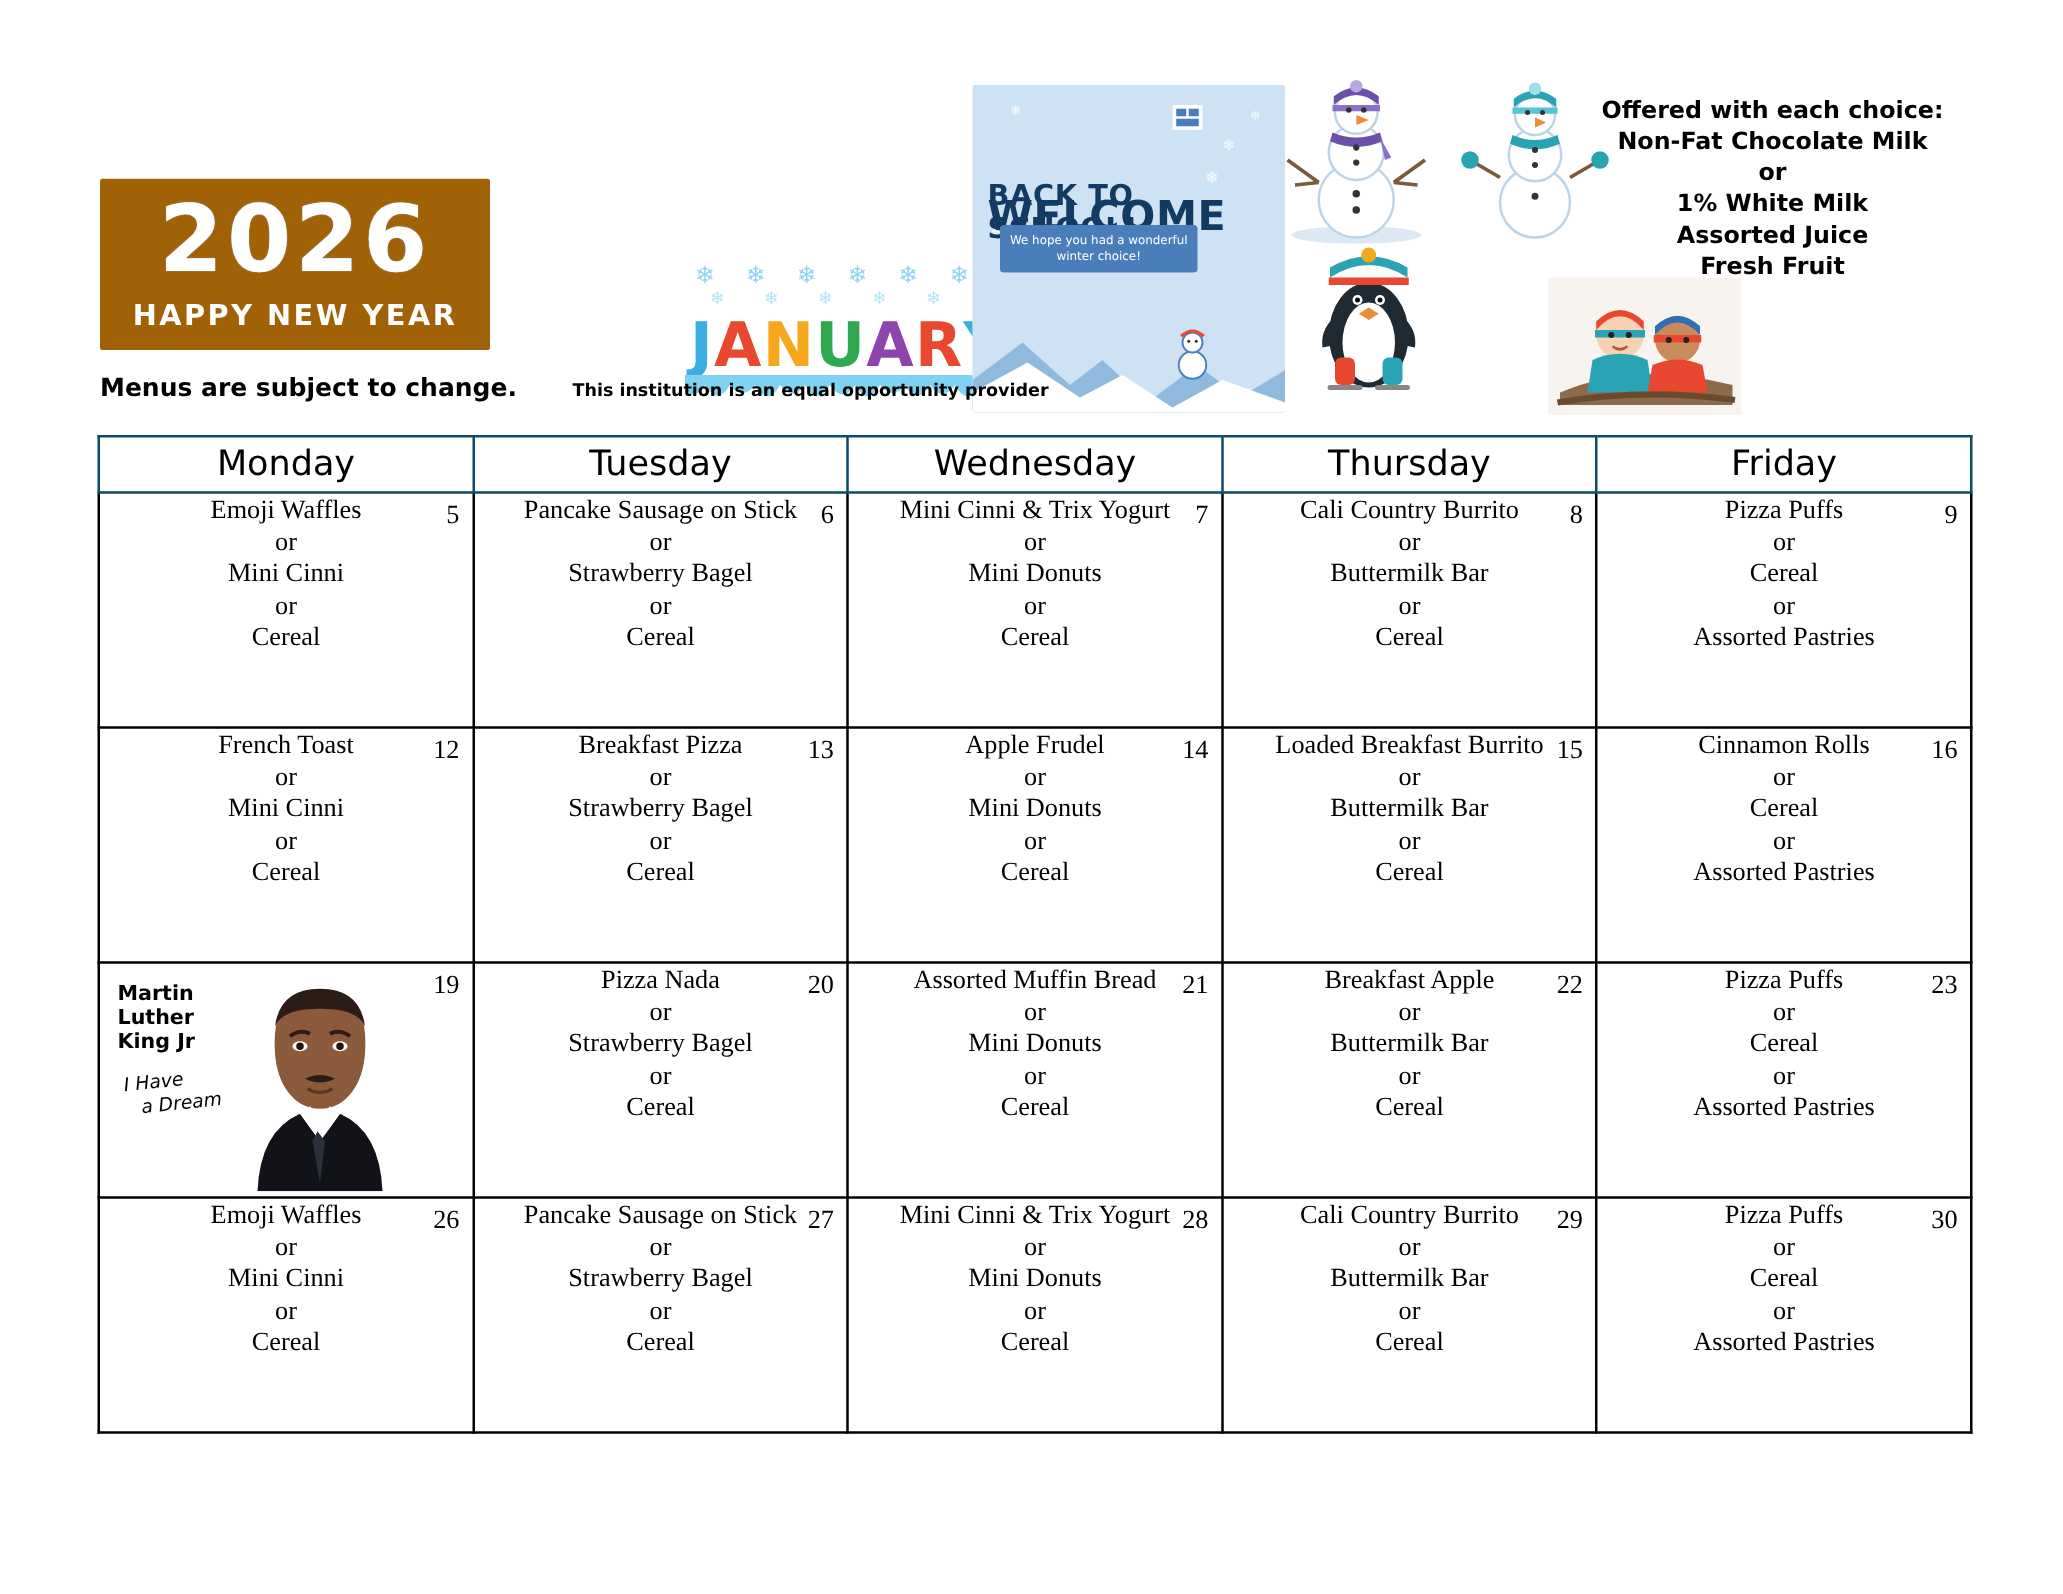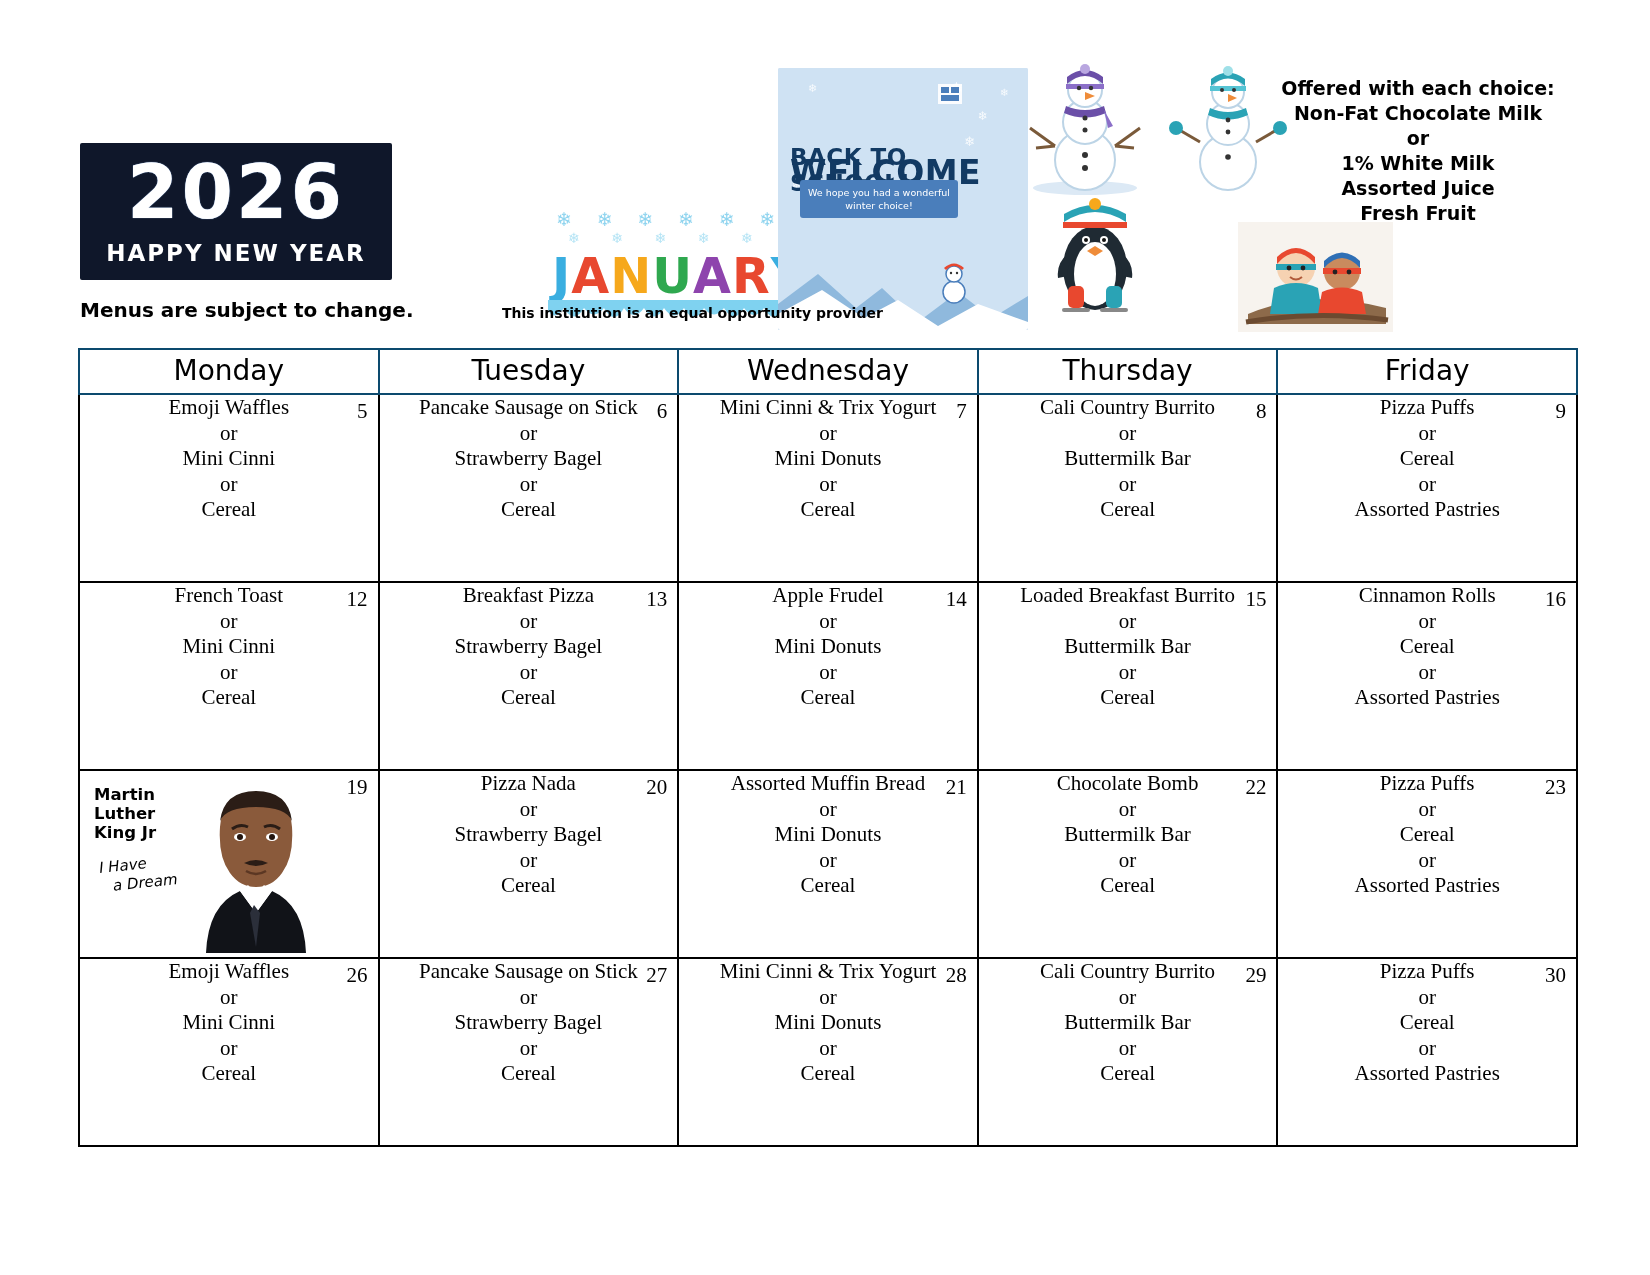--- a/index.html
+++ b/index.html
@@ -41,21 +41,21 @@
     white-space: nowrap;
   }
 
   
   .badge2026 {
     position: absolute;
     left: 2px;
     top: 85px;
     width: 312px;
     height: 137px;
-    background: #0f172a;
+    background: #a16207;
     border-radius: 2px;
     overflow: hidden;
   }
   .badge2026 .year {
     position: absolute;
     top: 8px;
     left: 0;
     width: 100%;
     text-align: center;
     font-family: "DejaVu Sans", sans-serif;
@@ -193,21 +193,20 @@
     font-weight: 700;
     font-size: 20px;
   }
   .equal-opp {
     position: absolute;
     left: 380px;
     top: 247px;
     font-family: "DejaVu Sans", sans-serif;
     font-weight: 700;
     font-size: 14px;
-    margin-left: 44px;
   }
 
   
   .clipart { position: absolute; }
 
   
   .calendar {
     position: absolute;
     left: 78px;
     top: 348px;
@@ -583,21 +582,21 @@
               <div class="sep">Assorted Muffin Bread</div>
               <div class="sep">or</div>
               <div class="sep">Mini Donuts</div>
               <div class="sep">or</div>
               <div class="sep">Cereal</div>
             </div>
             <div class="daynum">21</div>
           </td>
           <td>
             <div class="items">
-              <div class="sep">Chocolate Bomb</div>
+              <div class="sep">Breakfast Apple</div>
               <div class="sep">or</div>
               <div class="sep">Buttermilk Bar</div>
               <div class="sep">or</div>
               <div class="sep">Cereal</div>
             </div>
             <div class="daynum">22</div>
           </td>
           <td>
             <div class="items">
               <div class="sep">Pizza Puffs</div>

